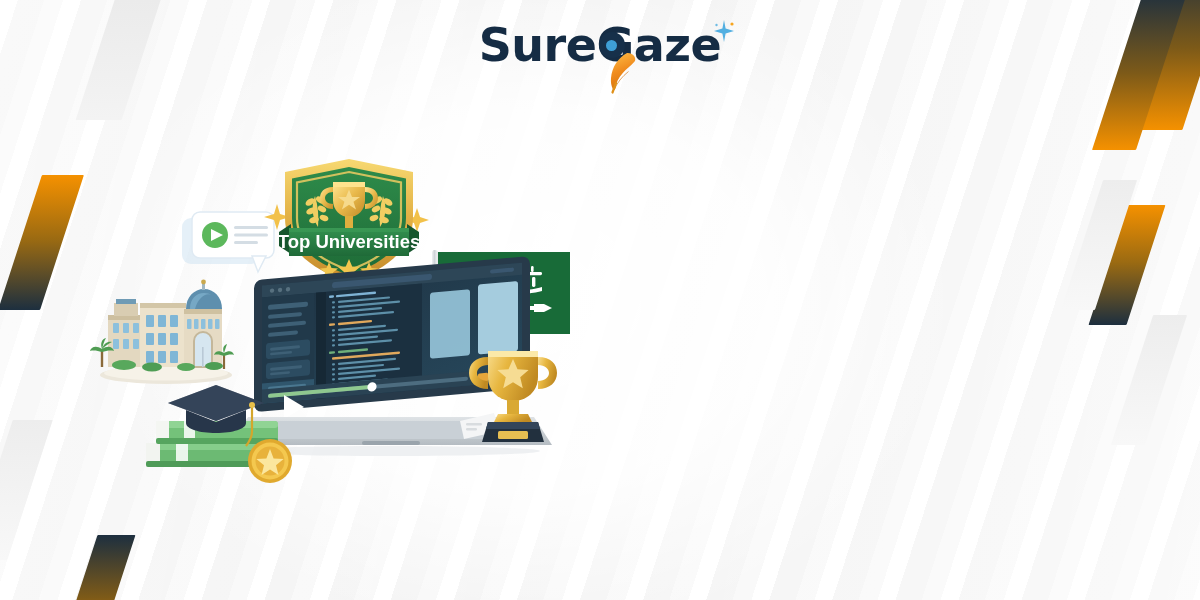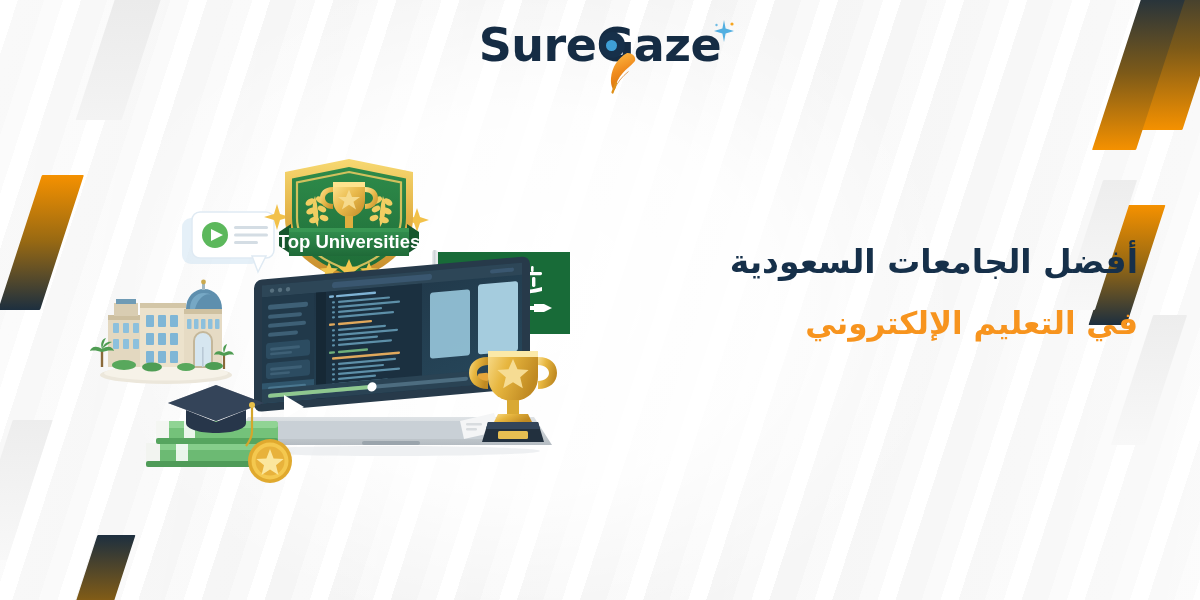--- a/index.html
+++ b/index.html
@@ -177,24 +177,20 @@
       <span class="logo-spark" style="right:-14px;top:-2px;">
         <svg viewBox="0 0 22 22" width="22" height="22">
           <path d="M11 0 12.6 8.6 21 11 12.6 13.4 11 22 9.4 13.4 1 11 9.4 8.6Z" fill="#35A2DD" opacity=".85"></path>
           <circle cx="19" cy="4" r="1.6" fill="#F7A51E"></circle>
           <circle cx="3.5" cy="5" r="1.2" fill="#35A2DD" opacity=".7"></circle>
         </svg>
       </span>
     </div>
   </div>
 
-  <div class="headline">
-    <div class="line1">أفضل الجامعات السعودية</div>
-    <div class="line2">في التعليم الإلكتروني</div>
-  </div>
 
   <div class="stage">
 
     <div class="building">
       <svg viewBox="0 0 140 110" width="140" height="110">
         <ellipse cx="72" cy="100" rx="66" ry="9" fill="#ece7db"></ellipse>
         <ellipse cx="72" cy="98" rx="62" ry="7.5" fill="#f6f2e8"></ellipse>
 
         <rect x="14" y="40" width="34" height="52" fill="#e3d8c0"></rect>
         <rect x="14" y="40" width="34" height="5" fill="#cdbf9f"></rect>

